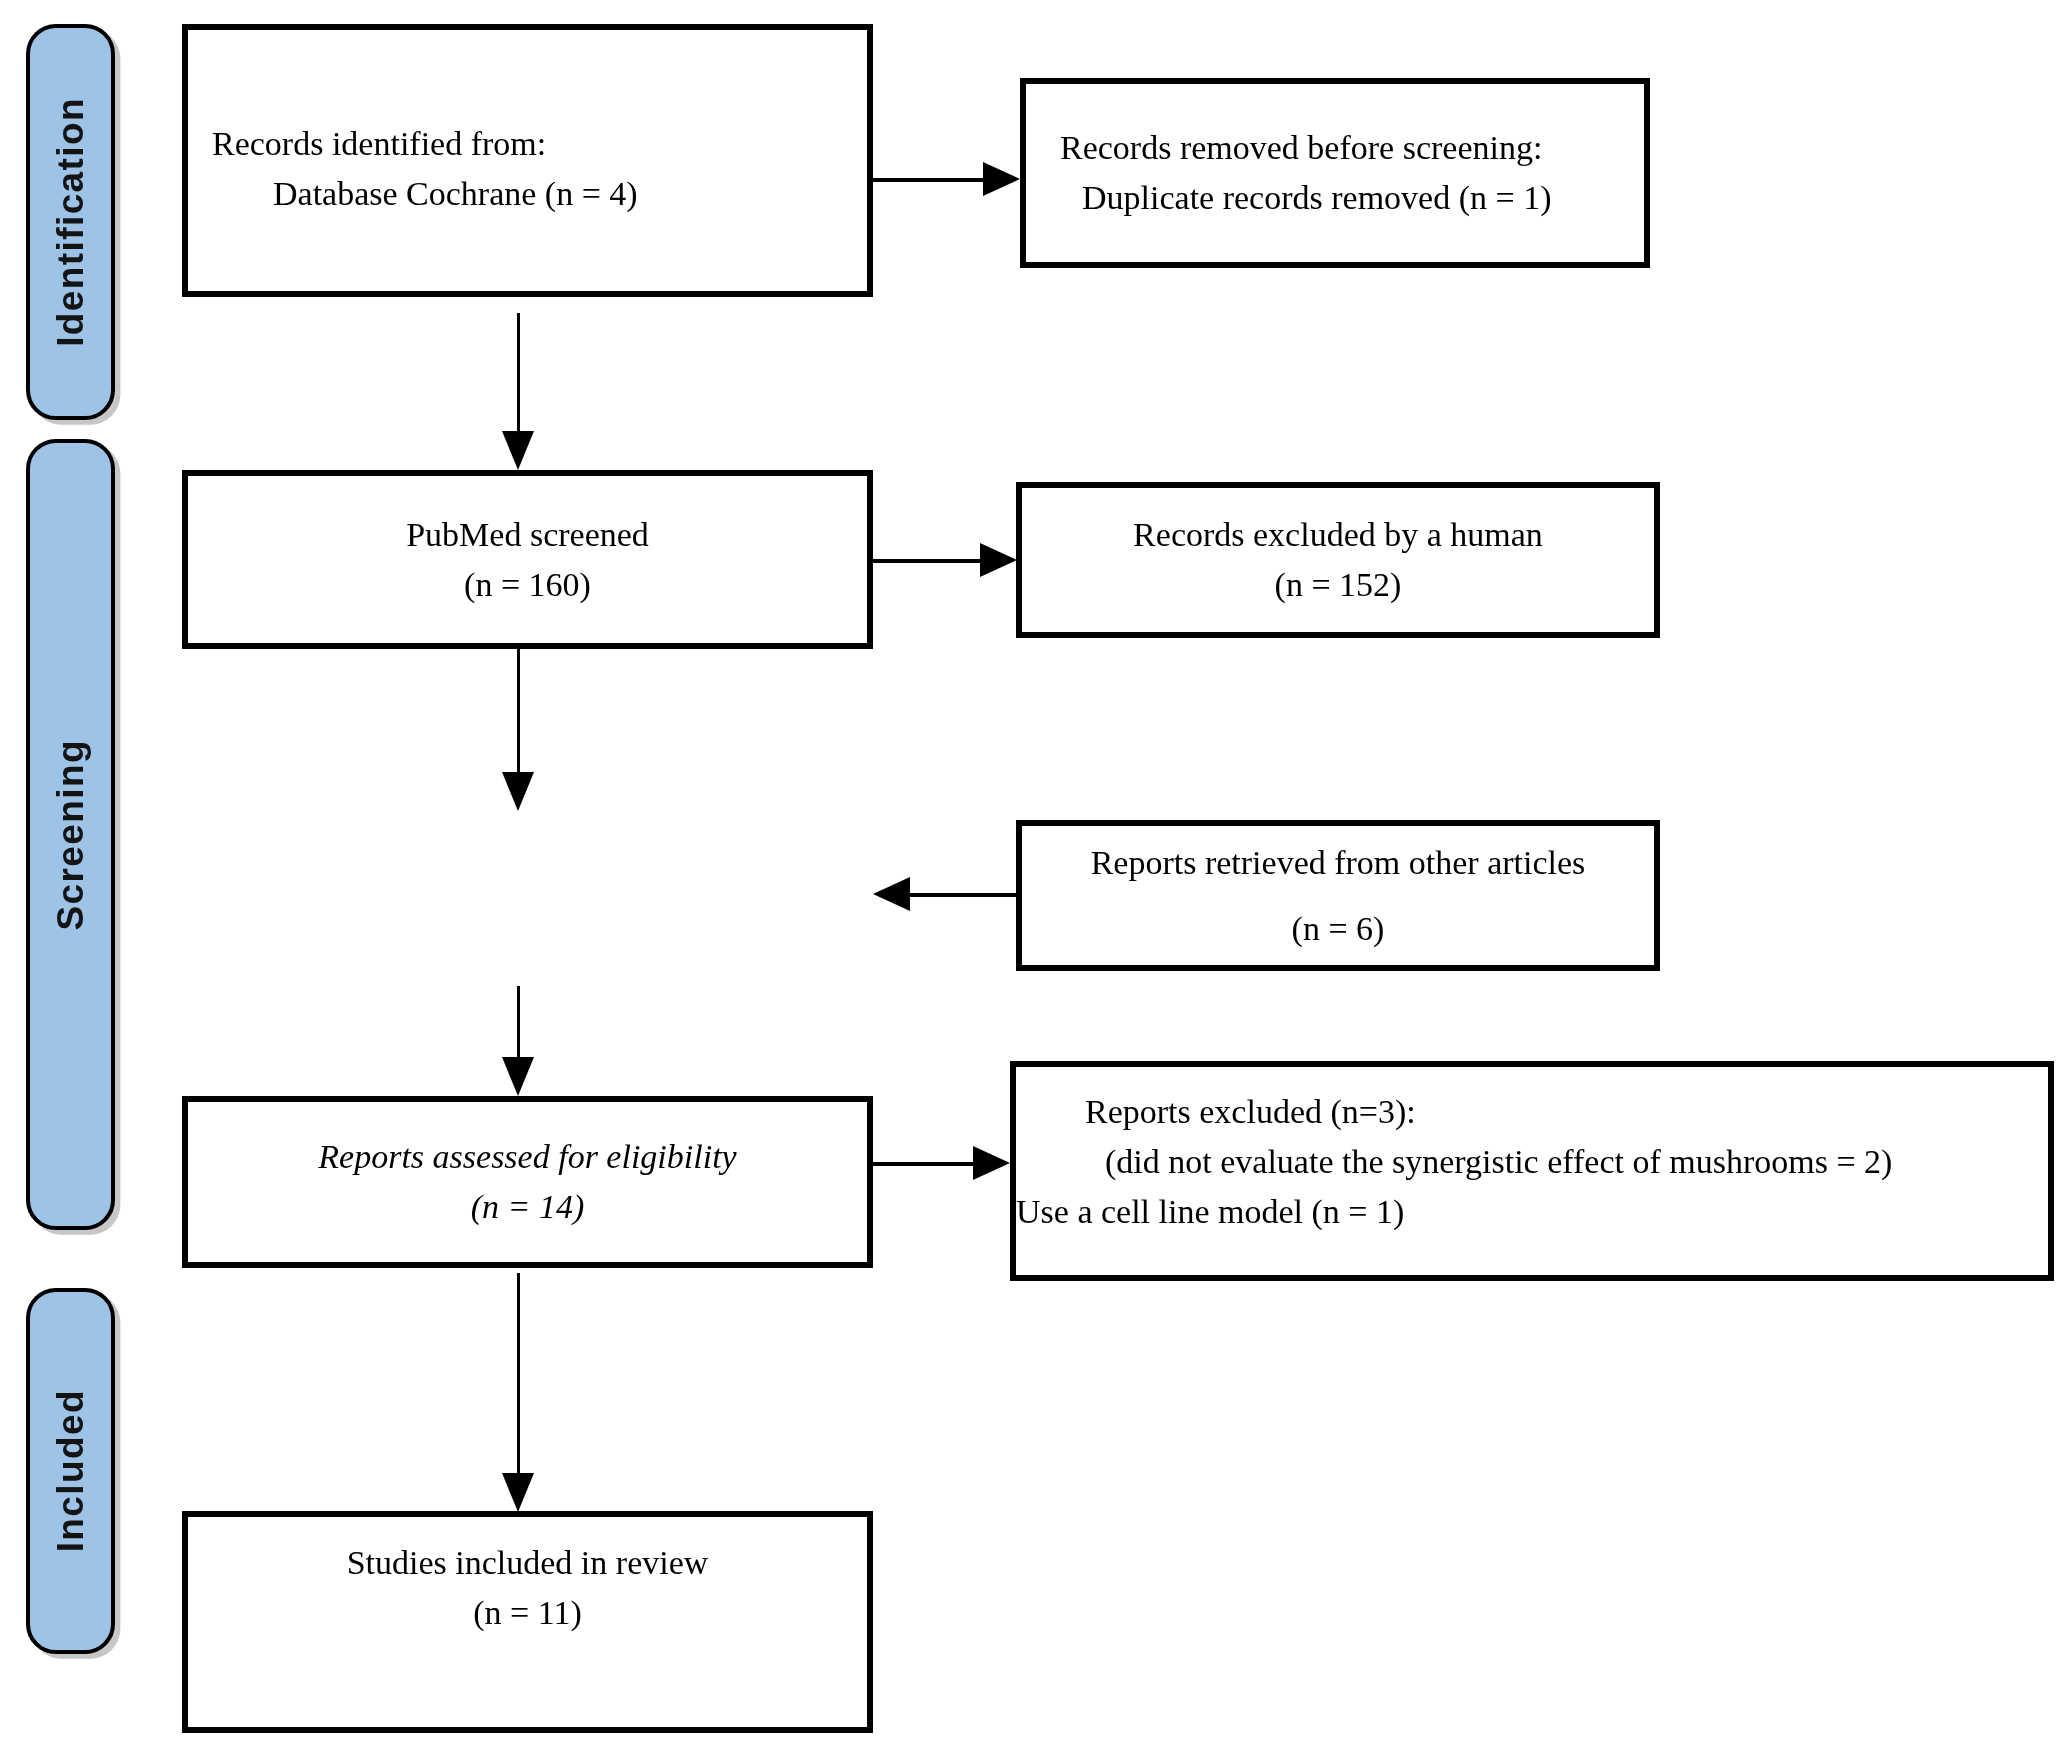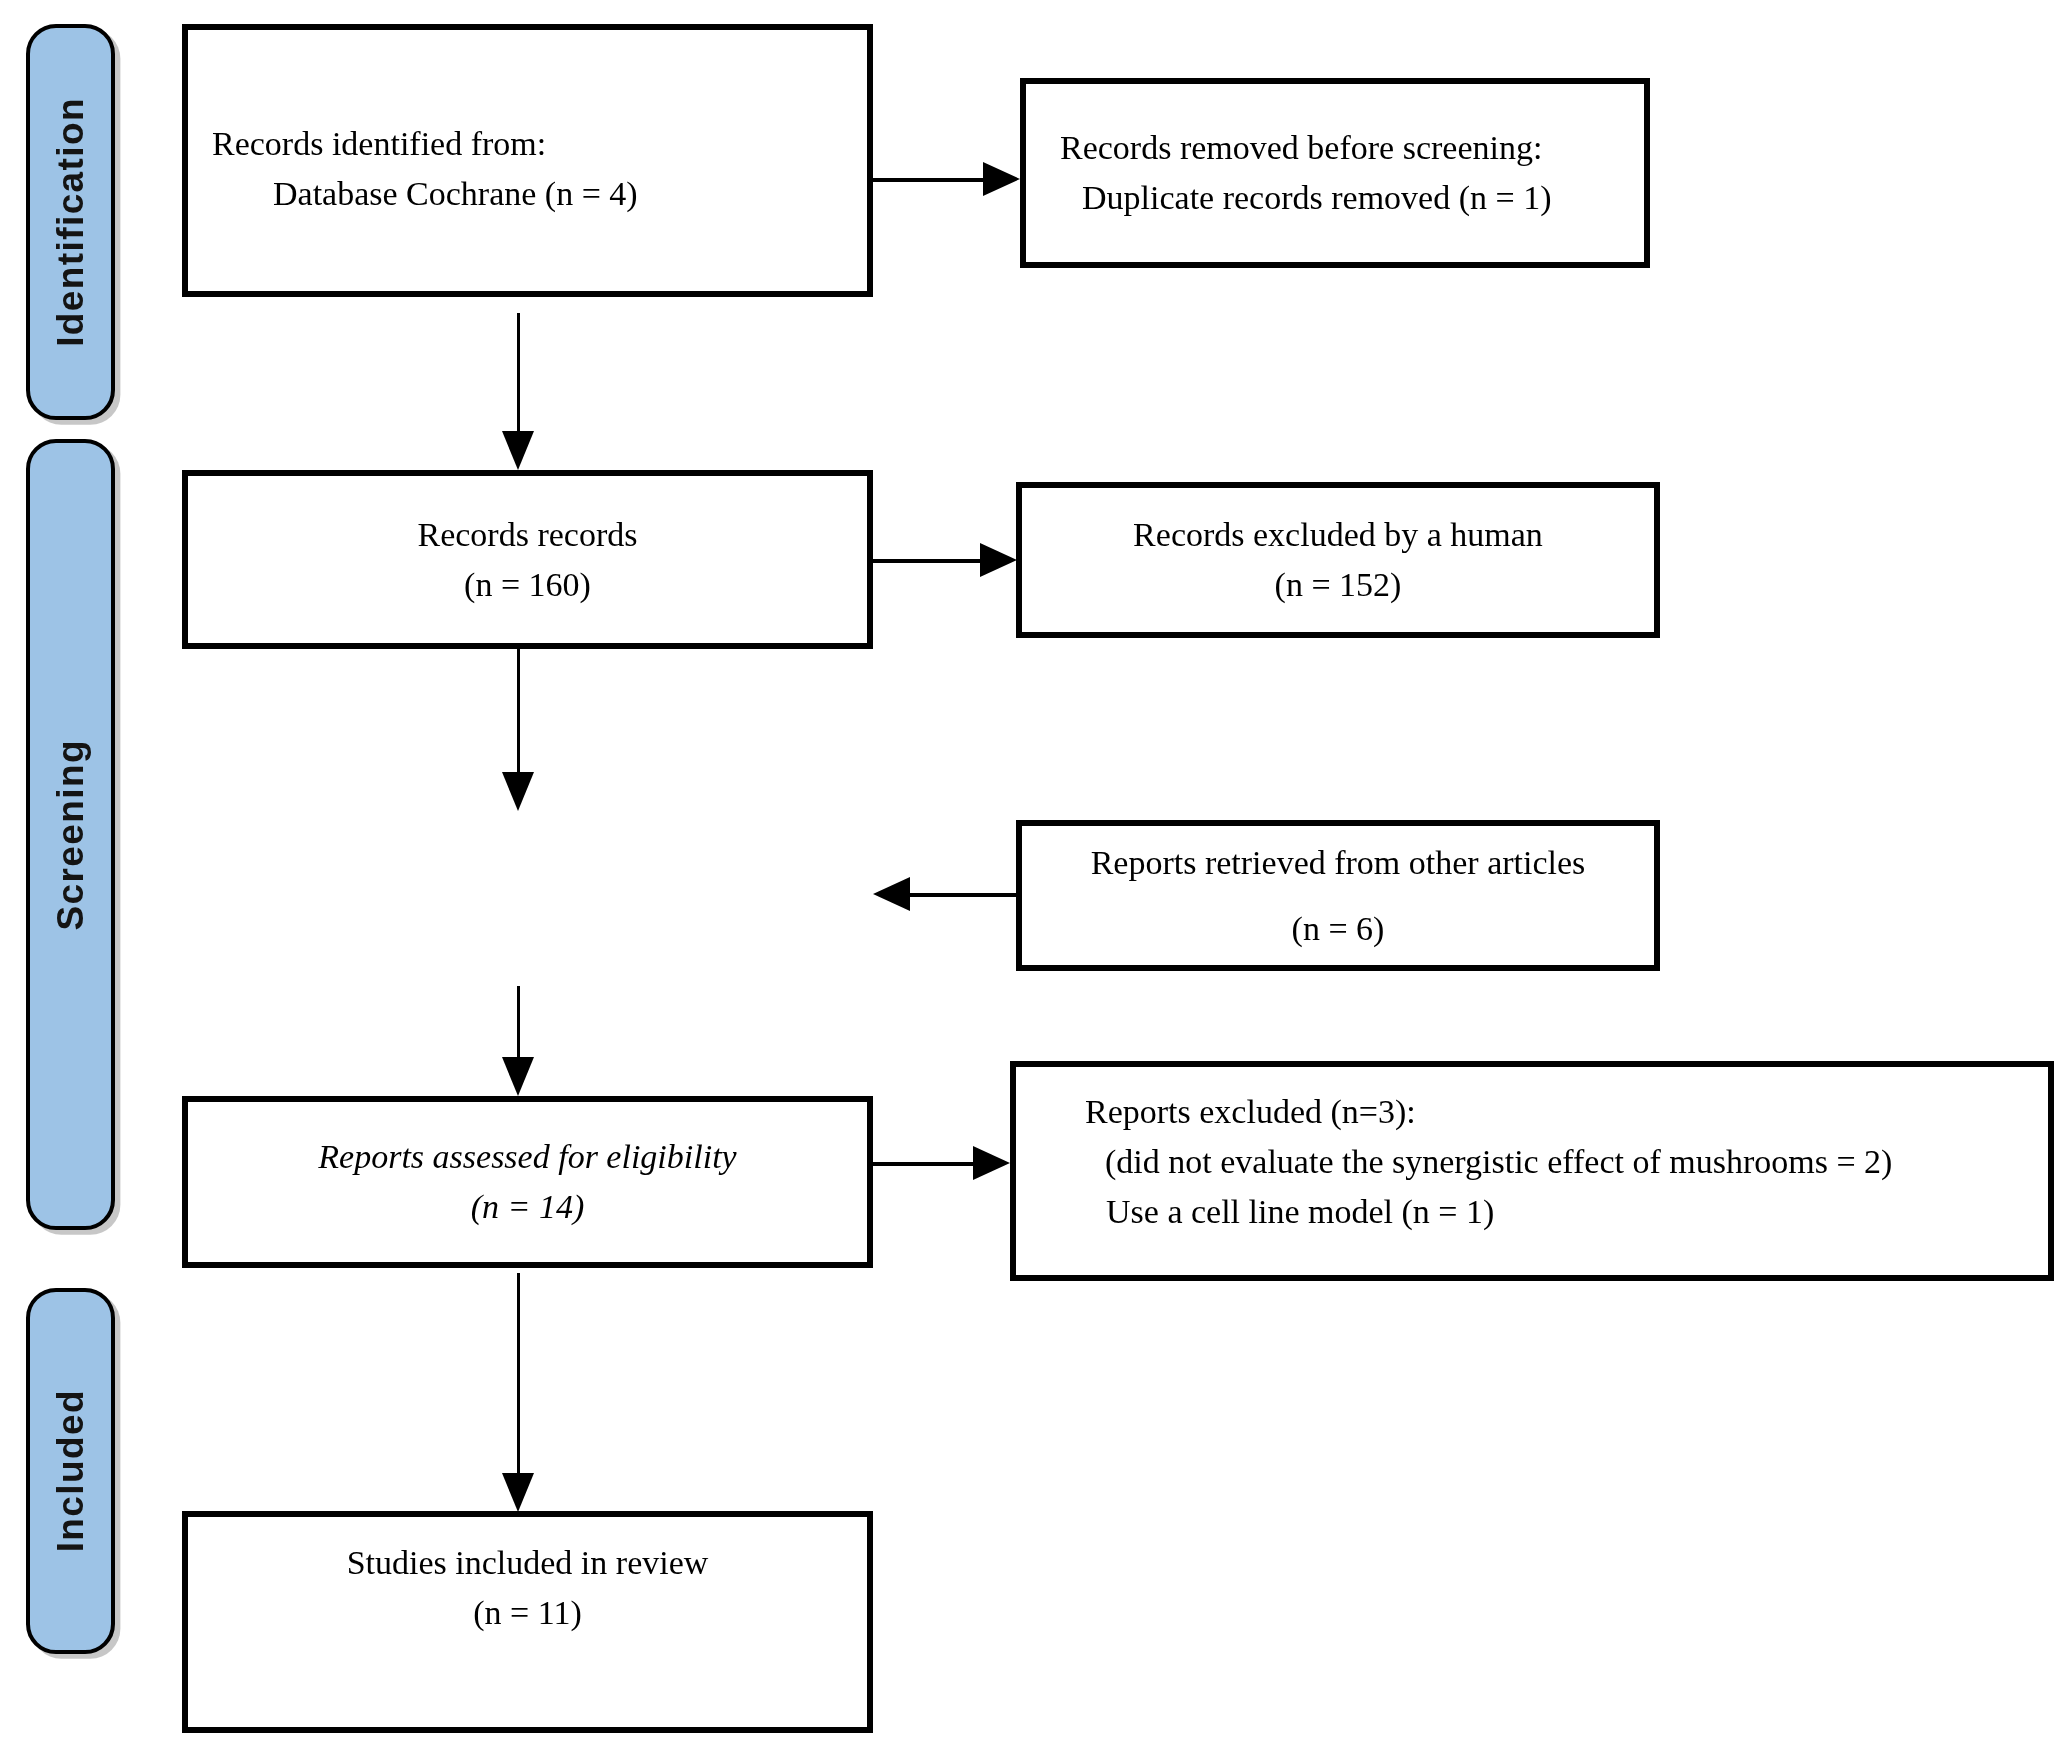--- a/index.html
+++ b/index.html
@@ -104,21 +104,21 @@
   <div class="stage-tab" style="top:1288px; height:366px;">
     <span class="stage-label">Included</span>
   </div>
 
   <div class="fbox" style="left:182px; top:24px; width:691px; height:273px; padding-top:17.6px;">
     <div class="bline" style="padding-left:24px;">Records identified from:</div>
     <div class="bline" style="padding-left:85px;">Database Cochrane (n = 4)</div>
   </div>
 
   <div class="fbox centered" style="left:182px; top:470px; width:691px; height:179px;">
-    <div class="bline">Records records</div>
+    <div class="bline">PubMed screened</div>
     <div class="bline">(n = 160)</div>
   </div>
 
 
   <div class="fbox centered" style="left:182px; top:1096px; width:691px; height:172px;font-style:italic;">
     <div class="bline">Reports assessed for eligibility</div>
     <div class="bline">(n = 14)</div>
   </div>
 
   <div class="fbox centered" style="left:182px; top:1511px; width:691px; height:222px; padding-bottom:68px;">
@@ -137,21 +137,21 @@
   </div>
 
   <div class="fbox centered" style="left:1016px; top:820px; width:644px; height:151px;gap:16px;">
     <div class="bline">Reports retrieved from other articles</div>
     <div class="bline">(n = 6)</div>
   </div>
 
   <div class="fbox" style="left:1010px; top:1061px; width:1044px; height:220px; padding-bottom:19px;">
     <div class="bline" style="padding-left:29px;margin-left:40px;">Reports excluded (n=3):</div>
     <div class="bline" style="padding-left:89px;">(did not evaluate the synergistic effect of mushrooms = 2)</div>
-    <div class="bline" style="padding-left:90px;">Use a cell line model (n = 1)</div>
+    <div class="bline" style="">Use a cell line model (n = 1)</div>
   </div>
 
   <div class="arrow-h" style="left:873px; top:162px; width:147px;">
     <div class="ln"></div>
     <div class="hd"></div>
   </div>
 
   <div class="arrow-v" style="left:502px; top:313px; height:157px;">
     <div class="ln"></div>
     <div class="hd"></div>

